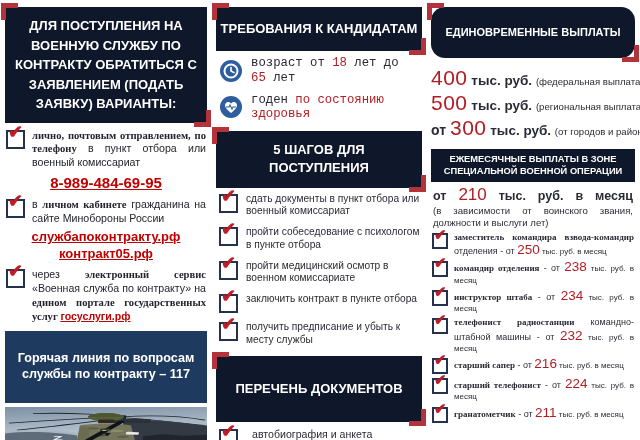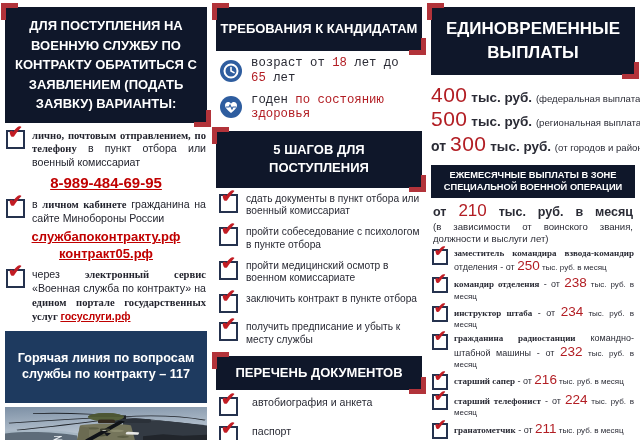--- a/index.html
+++ b/index.html
@@ -63,26 +63,26 @@
   .photo svg{display:block;width:100%;height:100%;}
 
   
   .mid-hdr{font-size:13px;padding:13px 4px;}
   .req-row{display:flex;align-items:center;gap:9px;margin:5px 2px 2px 4px;font-family:Liberation Mono, monospace;}
   .req-ic{flex:0 0 22px;width:22px;height:22px;}
   .req-row p{margin:0;font-size:12.3px;line-height:1.2;color:#2a2b35;}
   .steps-hdr{margin-top:7px;font-size:13px;padding:10px 20px;}
   .step{display:flex;gap:8px;margin:5px 1px 3px 3px;}
   .step p{margin:0;flex:1;font-size:10.2px;line-height:1.25;color:#2a2b35;}
-  .docs-hdr{margin-top:6px;font-size:13px;padding:8px 4px;}
+  .docs-hdr{margin-top:6px;font-size:13px;padding:24px 4px;}
   .doc{display:flex;gap:14px;margin:6px 1px 3px 3px;align-items:flex-start;}
   .doc p{margin:0;flex:1;font-size:10.6px;line-height:1.22;color:#2a2b35;text-align:justify;}
 
   
-  .lump-hdr{font-size:17px;padding:10px 4px;}
+  .lump-hdr{font-size:11px;padding:18px 4px;border-radius:14px;}
   .lump{margin:8px 6px 2px 0;text-align:right;}
   .lump-row{white-space:nowrap;line-height:1.18;}
   .lump-pre{font-size:14px;font-weight:bold;color:#2a2b35;}
   .lump-amt{font-size:21px;color:#b21d23;letter-spacing:.5px;}
   .lump-unit{font-size:13.5px;font-weight:bold;color:#2a2b35;}
   .lump-note{font-size:9.6px;color:#2a2b35;}
   .monthly-hdr{font-size:9.3px;padding:4px 2px;line-height:1.35;margin-top:6px;}
   .base-line{
     margin:3px 2px 0 2px;font-size:12.5px;font-weight:bold;color:#2a2b35;
     text-align:justify;text-align-last:justify;
@@ -272,21 +272,21 @@
     <div class="pos">
         <span class="cb s"></span>
         <p><span class="b">командир отделения</span><span></span><span> - от </span><span class="pos-amt">238</span><span class="pos-sfx"> тыс. руб. в месяц</span></p>
       </div>
     <div class="pos">
         <span class="cb s"></span>
         <p><span class="b">инструктор штаба</span><span></span><span> - от </span><span class="pos-amt">234</span><span class="pos-sfx"> тыс. руб. в месяц</span></p>
       </div>
     <div class="pos">
         <span class="cb s"></span>
-        <p><span class="b">гражданина радиостанции</span><span> командно-штабной машины</span><span> - от </span><span class="pos-amt">232</span><span class="pos-sfx"> тыс. руб. в месяц</span></p>
+        <p><span class="b">телефонист радиостанции</span><span> командно-штабной машины</span><span> - от </span><span class="pos-amt">232</span><span class="pos-sfx"> тыс. руб. в месяц</span></p>
       </div>
     <div class="pos">
         <span class="cb s"></span>
         <p><span class="b">старший сапер</span><span></span><span> - от </span><span class="pos-amt">216</span><span class="pos-sfx"> тыс. руб. в месяц</span></p>
       </div>
     <div class="pos">
         <span class="cb s"></span>
         <p><span class="b">старший телефонист</span><span></span><span> - от </span><span class="pos-amt">224</span><span class="pos-sfx"> тыс. руб. в месяц</span></p>
       </div>
     <div class="pos">

